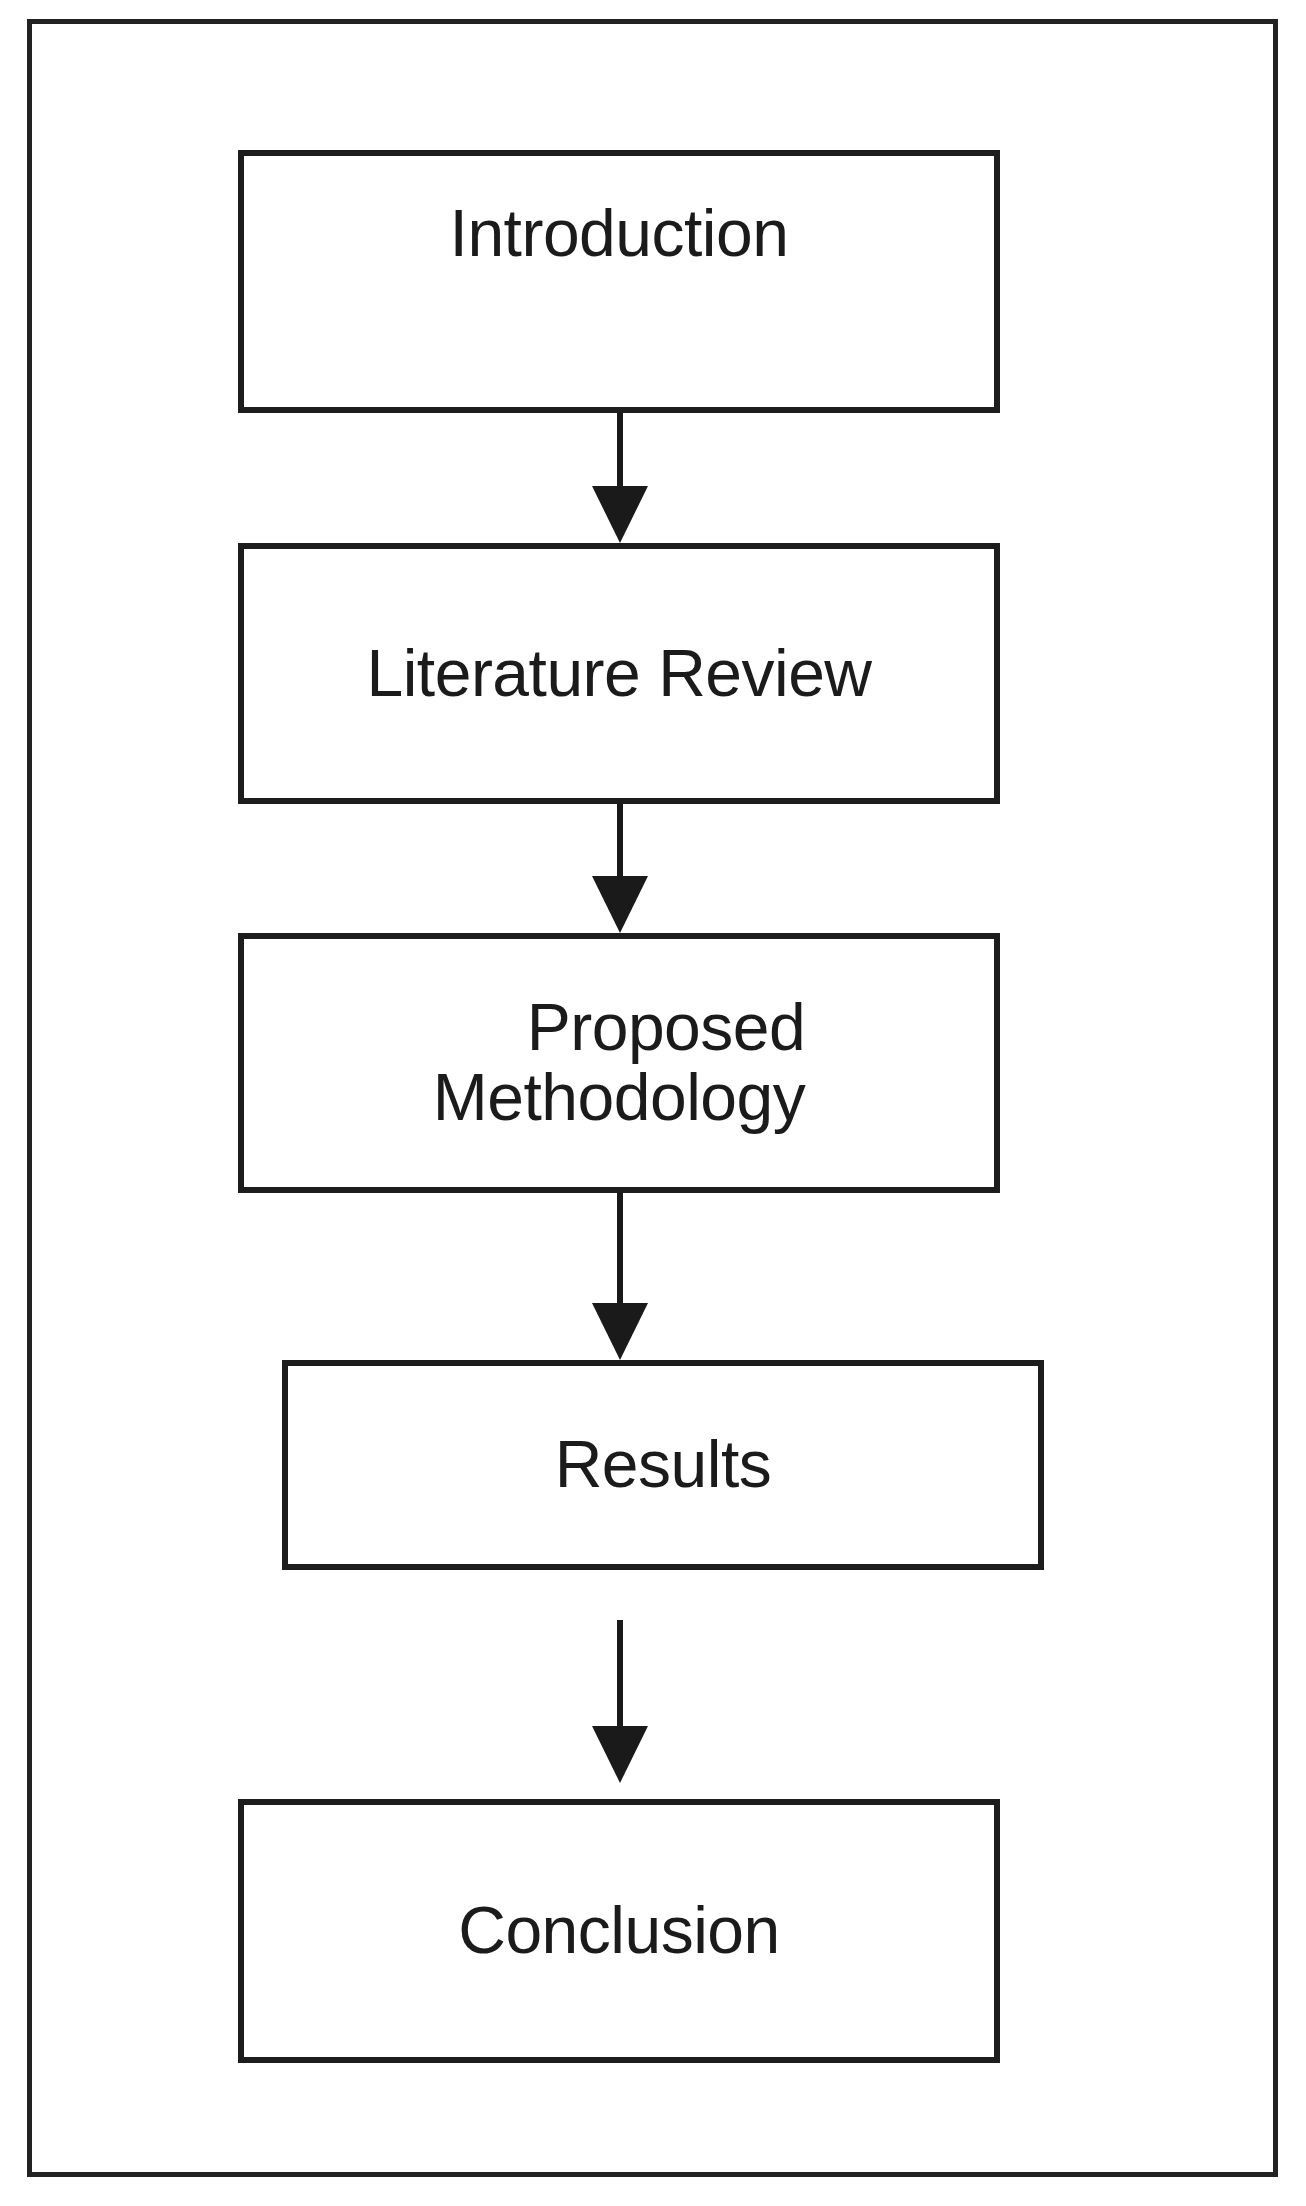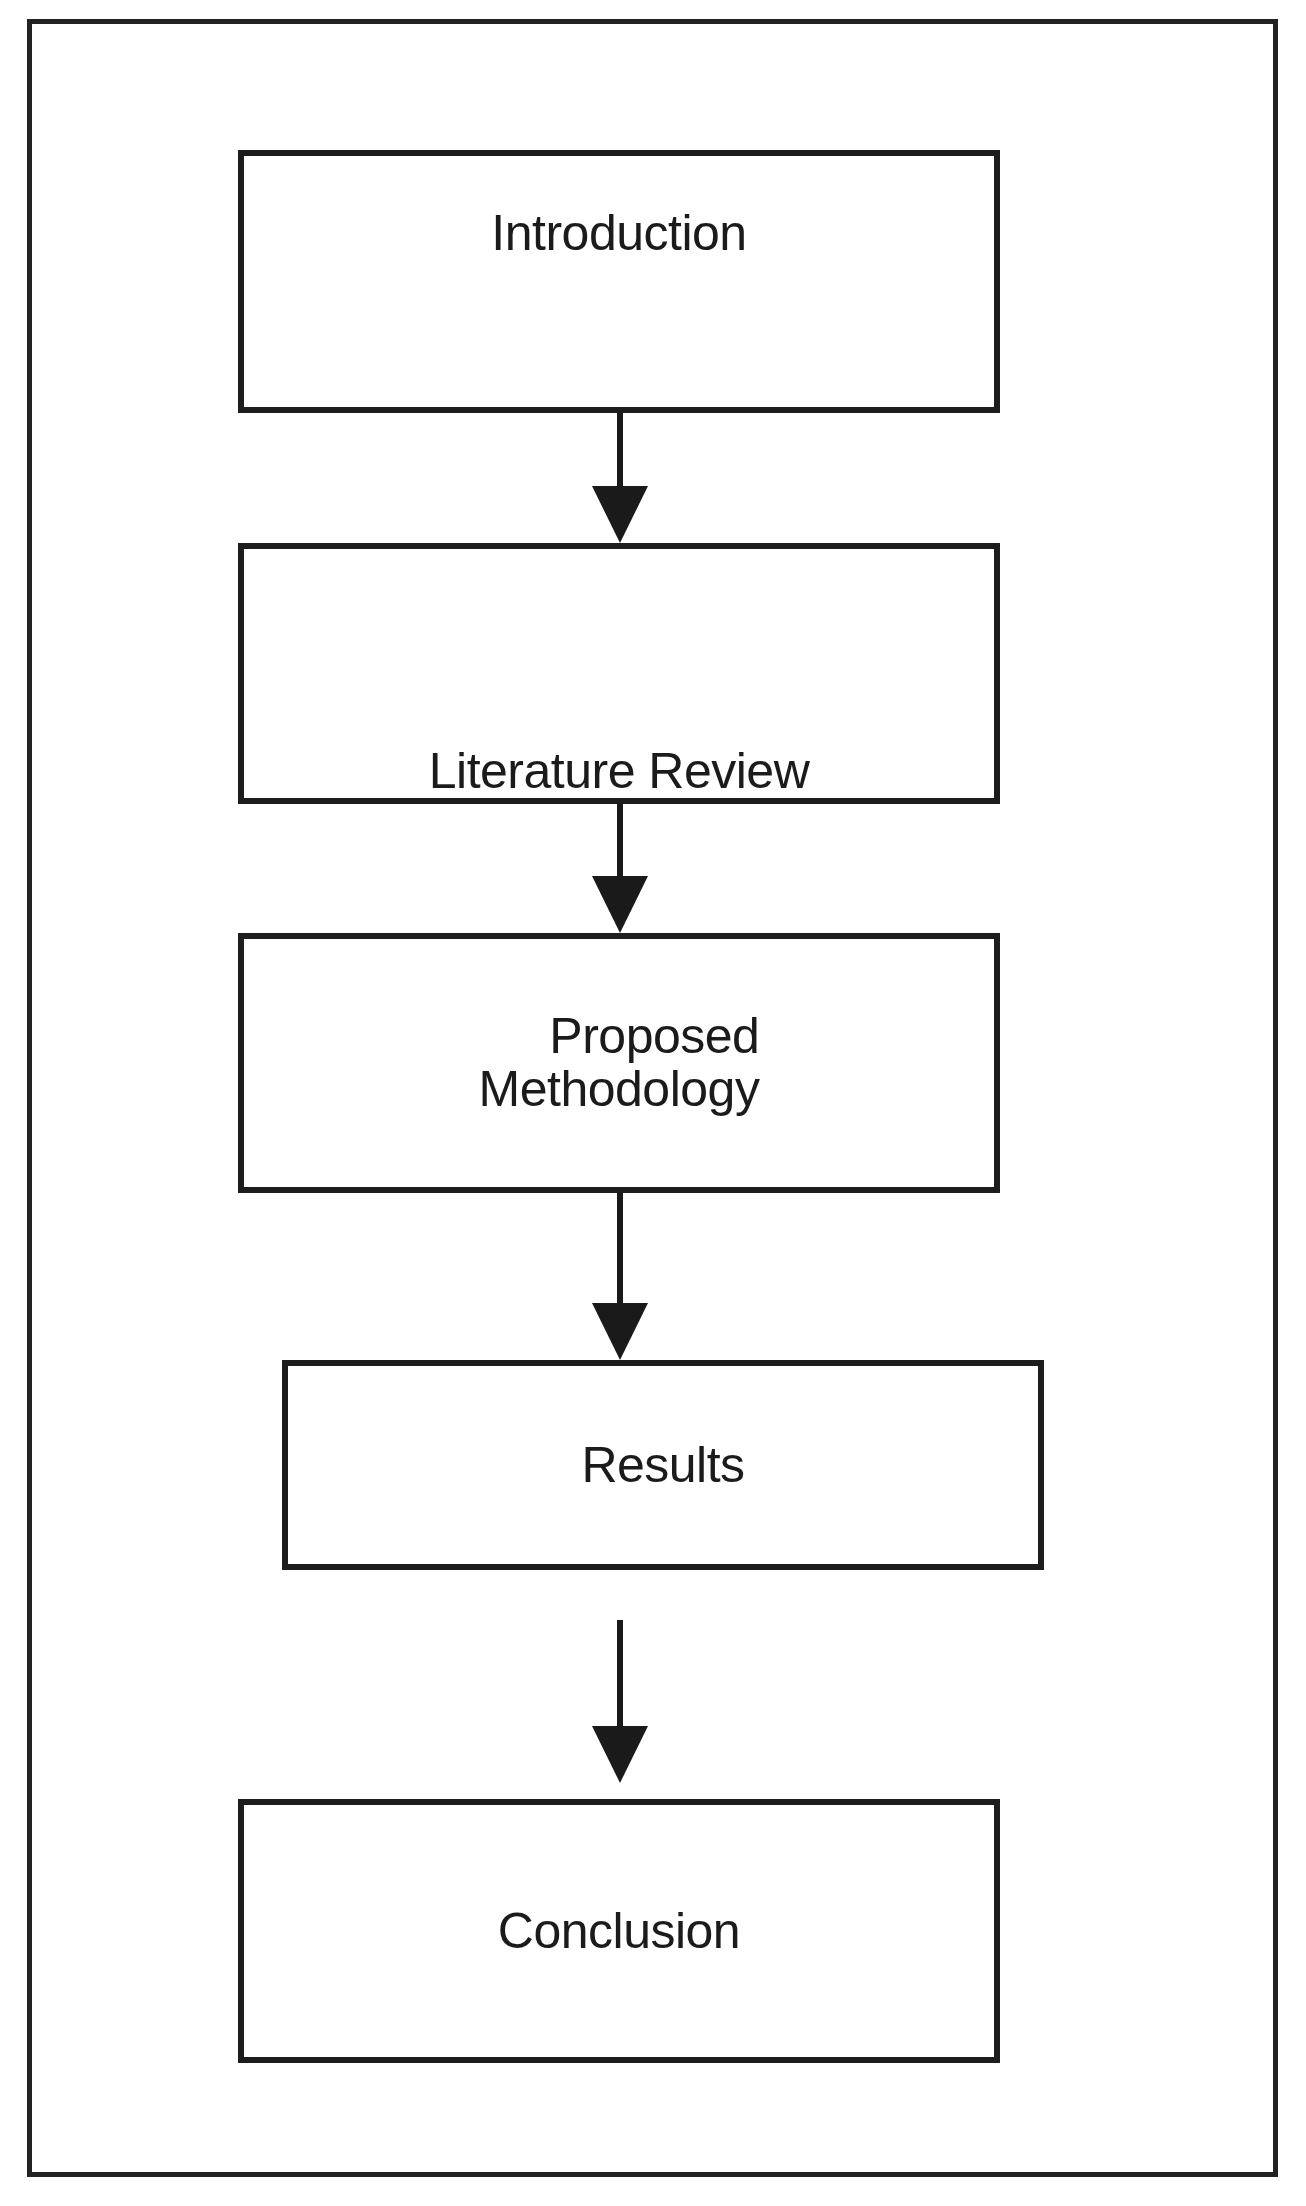--- a/index.html
+++ b/index.html
@@ -48,32 +48,32 @@
     border: 6px solid #1d1d1d;
     background: #ffffff;
     display: flex;
     align-items: center;
     justify-content: center;
     text-align: center;
   }
 
   .node-label {
     font-family: "Liberation Sans", sans-serif;
-    font-size: 50px;
+    font-size: 66px;
     line-height: 1.06;
     font-weight: 400;
     color: #1b1b1b;
     letter-spacing: -0.5px;
     white-space: pre-line;
     padding: 0 10px;
   }
 
   
   #node-0 { top: 150px;  height: 263px; }
-  #node-1 { top: 543px;  height: 261px; align-items: flex-end; }
+  #node-1 { top: 543px;  height: 261px; }
   #node-2 { top: 933px;  height: 260px; text-align: right; }
   #node-3 { top: 1360px; height: 210px; margin-left: 44px; }
   #node-4 { top: 1783px; height: 264px; margin-top: 16px; }
 
   
   #node-0 .node-label { transform: translateY(-48px); }
 
   
   .connector {
     position: absolute;

